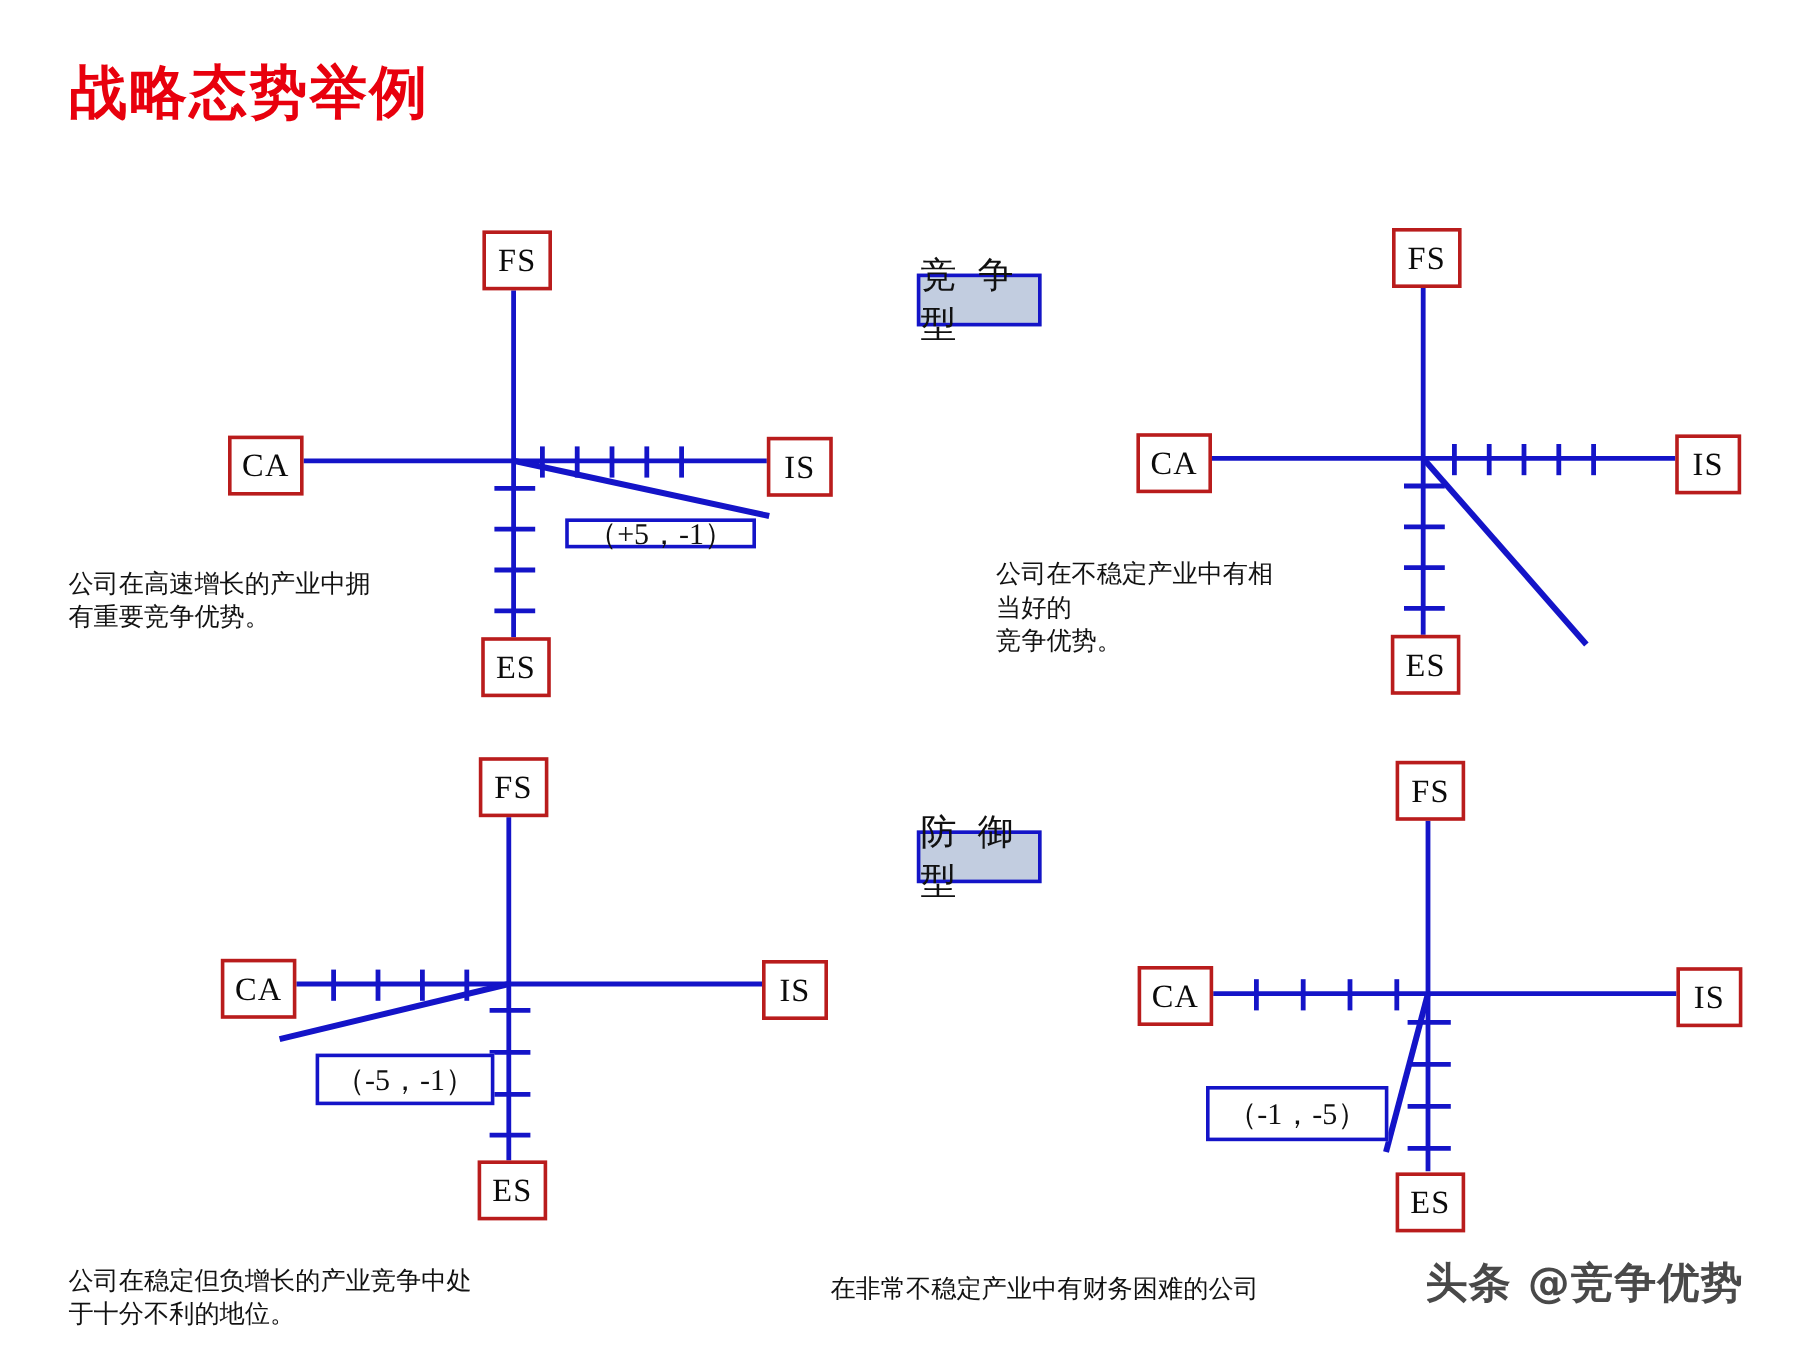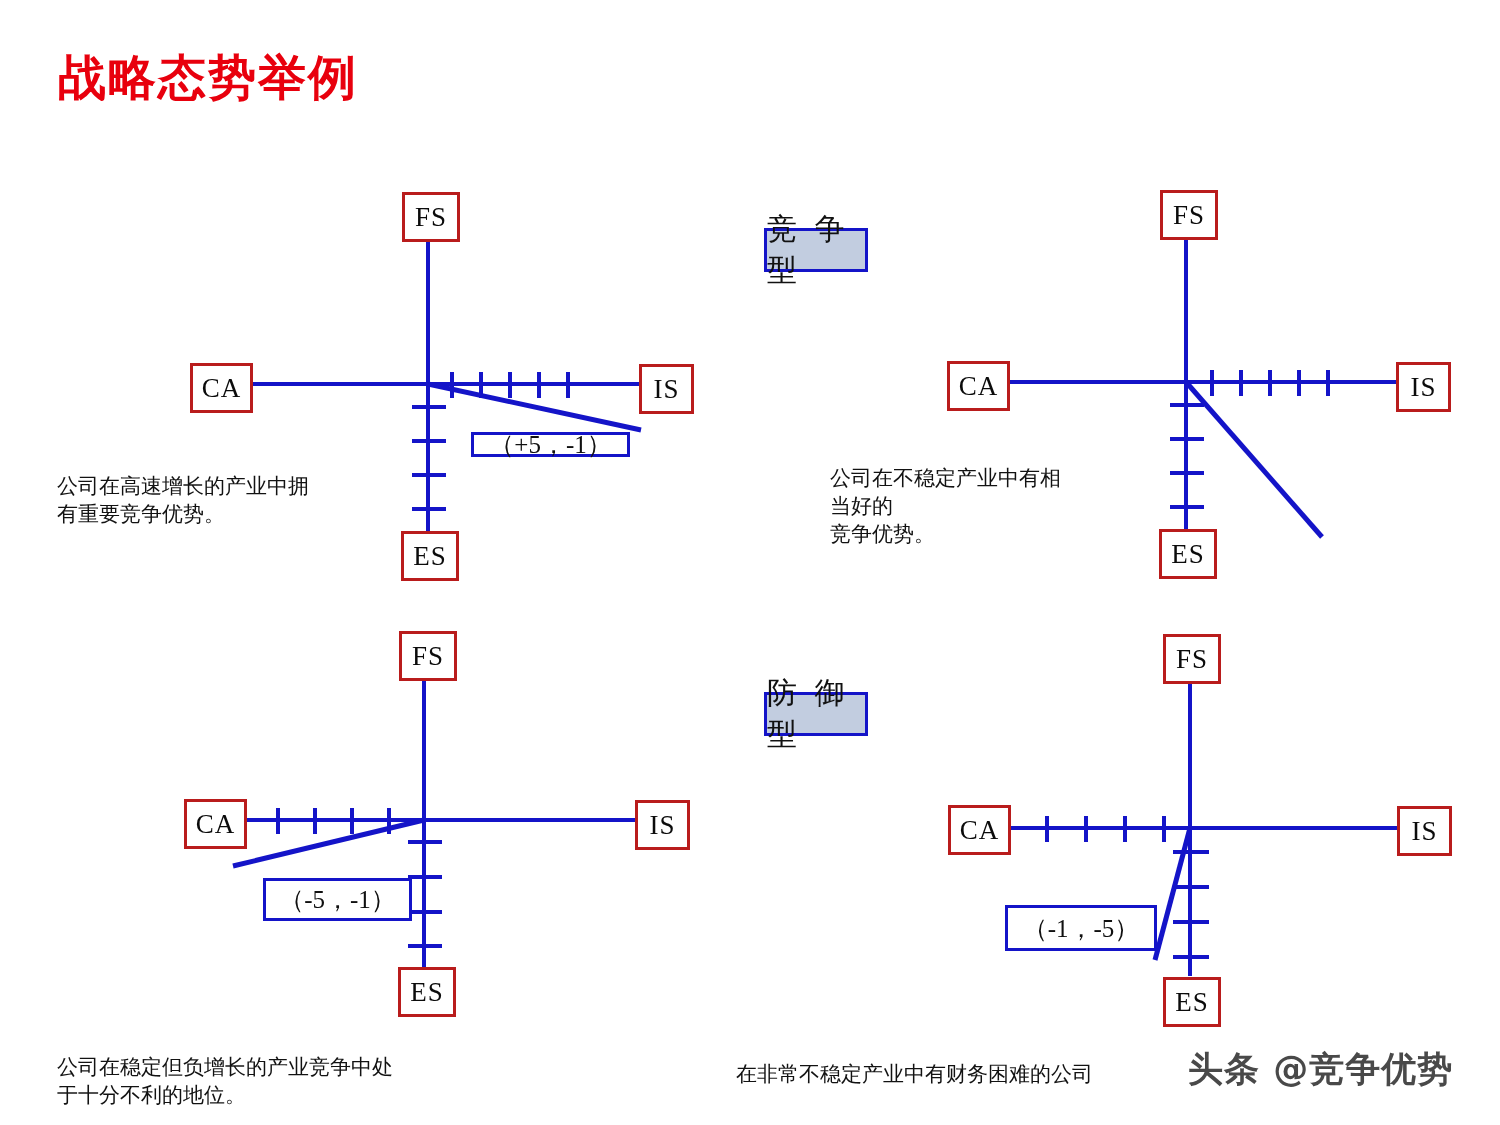--- a/index.html
+++ b/index.html
@@ -250,21 +250,21 @@
   </div>
   <div class="axis-box" style="left:1397px; top:806px; width:55px; height:50px;">
     <span>IS</span>
   </div>
   <div class="axis-box" style="left:1163px; top:977px; width:58px; height:50px;">
     <span>ES</span>
   </div>
   <div class="coord-box" style="left:1005px; top:905px; width:152px; height:46px;">
     <span>（-1，-5）</span>
   </div>
-  <div class="caption" style="left:692px; top:1060px; width:470px;margin-left:44px;">在非常不稳定产业中有财务困难的公司</div>
+  <div class="caption" style="left:692px; top:1060px; width:470px;">在非常不稳定产业中有财务困难的公司</div>
 
   <div class="type-badge" style="left:764px; top:228px; width:104px; height:44px;">
     <span>竞 争 型</span>
   </div>
   <div class="type-badge" style="left:764px; top:692px; width:104px; height:44px;">
     <span>防 御 型</span>
   </div>
 
   <div class="watermark" style="left:1188px; top:1046px;">头条 @竞争优势</div>
 

